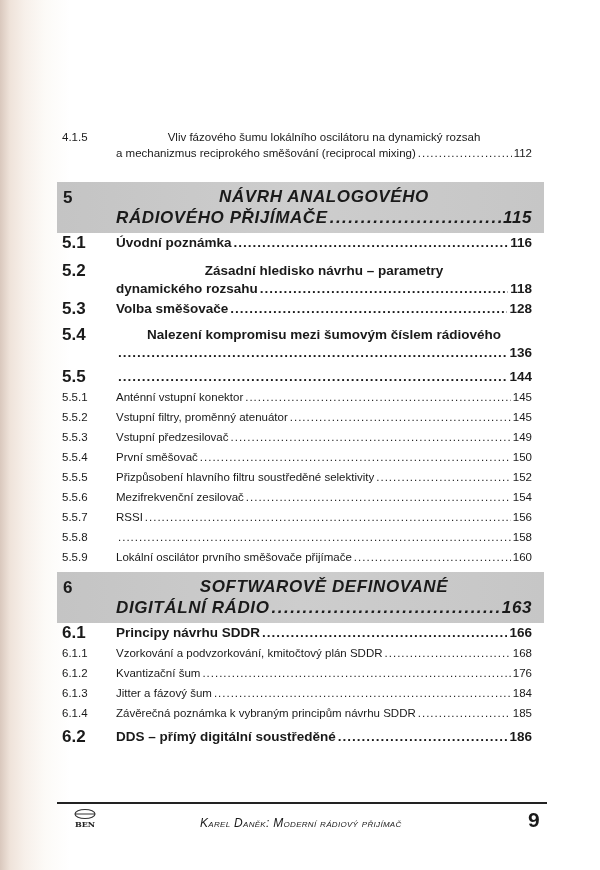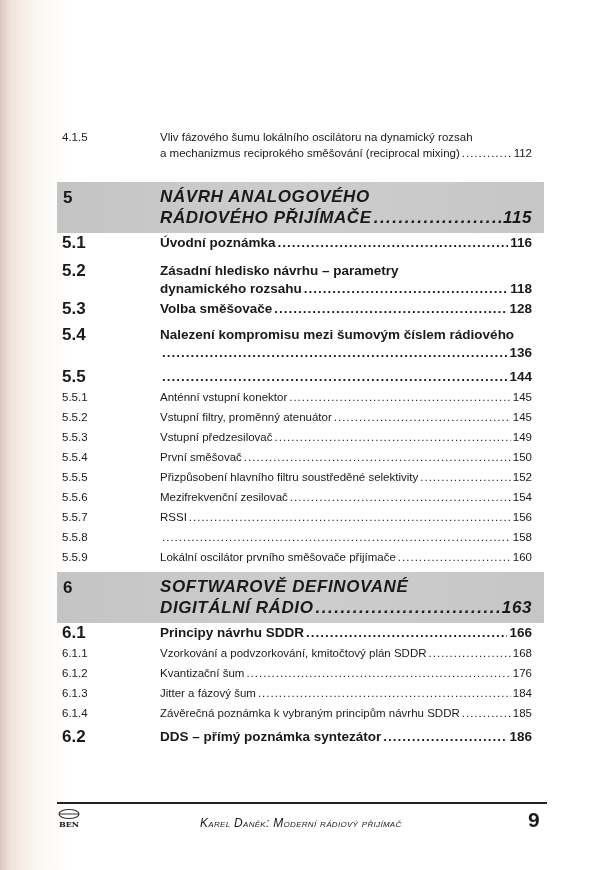--- a/index.html
+++ b/index.html
@@ -3,24 +3,24 @@
 <meta charset="utf-8">
 <style>
   html, body { margin: 0; padding: 0; }
   body {
     width: 600px; height: 870px; overflow: hidden;
     background: linear-gradient(to right, #d9c8bd 0px, #efe3da 10px, #f7f0ea 25px, #fcfaf7 45px, #ffffff 70px);
     font-family: "Liberation Sans", sans-serif;
     color: #1a1a1a;
     position: relative;
   }
-  .page { position: absolute; left: 0; top: 0; width: 600px; height: 870px; }
+  .page { position: absolute; left: 0; top: 0; width: 600px; height: 870px; text-align: center; }
   .row { position: absolute; left: 62px; width: 470px; }
   .num { position: absolute; left: 0; top: 0; }
-  .title { position: absolute; left: 54px; right: 0; top: 0; margin-left: 44px; }
+  .title { position: absolute; left: 54px; right: 0; top: 0; }
   .line { display: flex; align-items: baseline; white-space: nowrap; }
   .line .txt { flex: 0 0 auto; }
   .line .dots { flex: 1 1 auto; overflow: hidden; white-space: nowrap; margin: 0 2px; letter-spacing: 1px; }
   .line .dots::after { content: "................................................................................................................................................................................................"; }
   .line .pg { flex: 0 0 auto; }
 
   .sub { font-size: 11.5px; line-height: 16px; }
   .sub .num { font-size: 11.5px; }
   .sec { font-size: 13.5px; font-weight: bold; line-height: 18px; }
   .sec .num { font-size: 17px; }
@@ -28,21 +28,21 @@
   .chapter {
     position: absolute; left: 57px; width: 487px; height: 51px;
     background: #c8c8c8;
     background: linear-gradient(to right, #c4c4c4, #cdcdcd 50%, #c6c6c6);
   }
   .chapter .num { position: absolute; left: 6px; top: 6px; font-size: 17px; font-weight: 900; }
   .chapter .title { position: absolute; left: 59px; right: 12px; top: 4px; font-size: 17px; font-weight: 900; line-height: 21px; letter-spacing: 0.6px; font-style: italic; }
   .chapter .title .dots { letter-spacing: 1.5px; }
 
   .footer-rule { position: absolute; left: 57px; top: 802px; width: 490px; height: 2px; background: #222; }
-  .logo { position: absolute; left: 56px; top: 808px; width: 26px; height: 22px; }
+  .logo { position: absolute; left: 72px; top: 808px; width: 26px; height: 22px; }
   .footer-title { position: absolute; left: 200px; top: 816px; font-size: 12px; font-variant: small-caps; letter-spacing: 0.3px; font-style: italic; }
   .page-num { position: absolute; left: 528px; top: 808px; font-size: 21px; font-weight: bold; }
 </style>
 </head>
 <body>
 
 <div class="page">
 
   <div class="row sub" style="top:129px;">
     <span class="num">4.1.5</span>
@@ -239,21 +239,21 @@
     <div class="title line">
         <span class="txt">Závěrečná poznámka k vybraným principům návrhu SDDR</span>
         <span class="dots"></span>
         <span class="pg">185</span>
       </div>
   </div>
 
   <div class="row sec" style="top:728px;">
     <span class="num">6.2</span>
     <div class="title line">
-      <span class="txt">DDS – přímý poznámka syntezátor</span>
+      <span class="txt">DDS – přímý digitální soustředěné</span>
       <span class="dots"></span>
       <span class="pg">186</span>
     </div>
   </div>
 
   <div class="footer-rule"></div>
   <div class="logo">
     <svg width="26" height="22" viewBox="0 0 26 22">
       <ellipse cx="13" cy="6" rx="10" ry="4.5" fill="none" stroke="#333" stroke-width="1.2"></ellipse>
       <line x1="3" y1="6" x2="23" y2="6" stroke="#333" stroke-width="1"></line>

